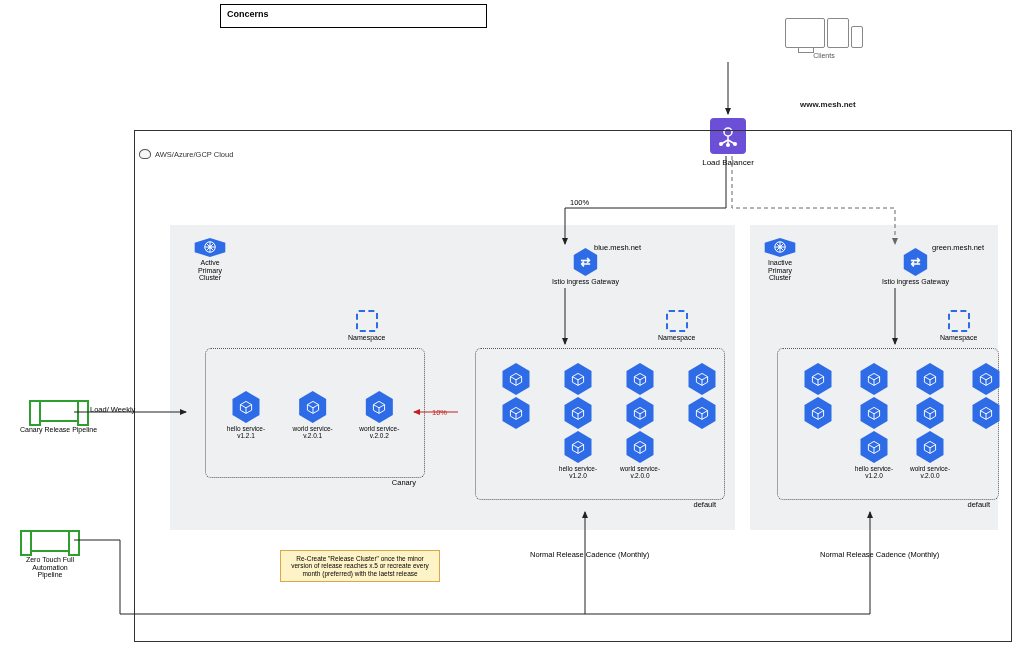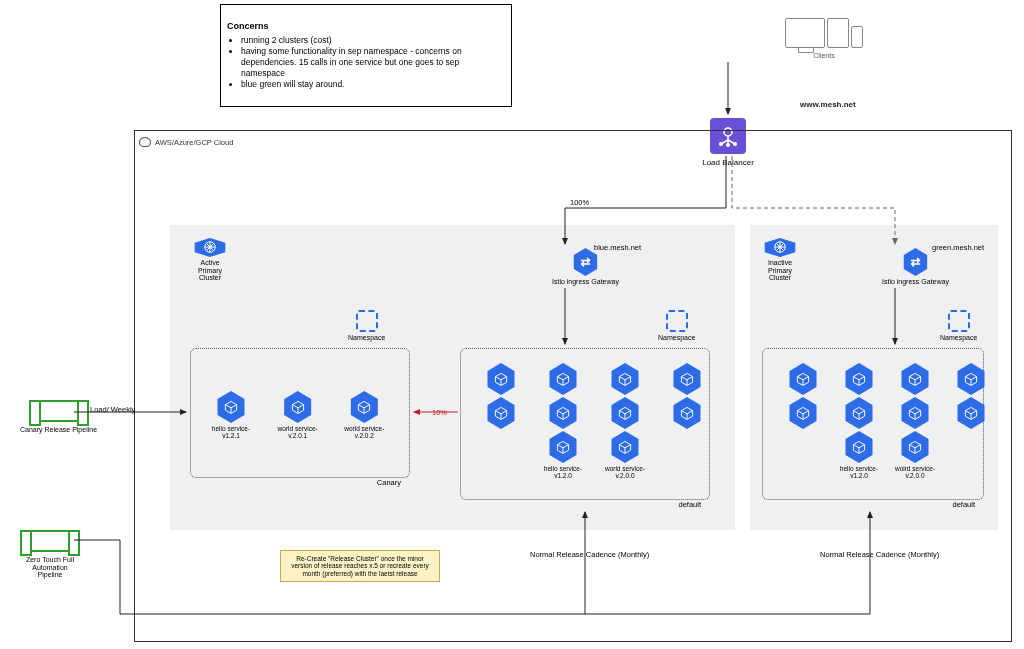--- a/index.html
+++ b/index.html
@@ -8,23 +8,23 @@
     font-size: 8px;
     width: 1024px;
     height: 649px;
     position: relative;
     background: #fff;
     overflow: hidden;
   }
   .concerns-box {
     position: absolute;
     left: 220px; top: 4px;
-    width: 292px;
+    width: 267px;
     border: 1px solid #000;
-    padding: 16px 6px;
+    padding: 4px 6px;
     background: #fff;
     font-size: 8.5px;
     line-height: 1.3;
   }
   .concerns-box h4 { font-size: 9px; font-weight: bold; margin-bottom: 2px; }
   .concerns-box ul { padding-left: 14px; }
 
   .clients-group { position: absolute; right: 150px; top: 8px; width: 100px; text-align:center; }
   .device-icons { display:flex; justify-content:center; gap:2px; align-items:flex-end; height:40px;}
   .monitor { width:40px; height:30px; border:1.5px solid #888; border-radius:2px; position:relative;}
@@ -43,21 +43,21 @@
   }
   .lb-box svg { width:24px; height:24px; }
   .lb-label { position:absolute; left:690px; top:158px; width:76px; text-align:center; font-size:8px;}
 
   .cloud-box {
     position:absolute; left:134px; top:130px;
     width:878px; height:512px;
     border:1px solid #333;
   }
   .cloud-title {
-    position:absolute; left:4px; top:6px;
+    position:absolute; left:4px; top:18px;
     display:flex; align-items:center; gap:4px;
     font-size:7.5px; color:#333;
   }
   .cloud-icon { width:12px; height:10px; border:1px solid #555; border-radius:50% 50% 40% 40%; background:#f7f7f7;}
 
   .cluster-box {
     position:absolute;
     background:#eef0f2;
     border:none;
   }
@@ -96,20 +96,21 @@
   .ns-square{
     width:22px;height:22px;border:2px dashed #2e6be6;border-radius:3px;
   }
   .ns-caption{font-size:7px;margin-top:2px;}
 
   .ns-box {
     position:absolute;
     border:1.5px dotted #555;
     border-radius:6px;
     padding:6px 8px;
+    margin-left:15px;
   }
   .ns-box-label{
     position:absolute; right:8px; bottom:-10px; font-size:7.5px; background:transparent;
   }
 
   .svc-grid { display:grid; gap:4px 10px; padding:8px 6px;}
   .svc {
     display:flex; flex-direction:column; align-items:center; width:52px;
   }
   .cube-hex{
@@ -148,25 +149,20 @@
   .text-label{position:absolute;font-size:7.5px;text-align:right;}
   .red{color:#c02020;}
 
   svg.connector{position:absolute;top:0;left:0;pointer-events:none;}
 </style>
 </head>
 <body>
 
 <div class="concerns-box">
   <h4>Concerns</h4>
-  <ul>
-    <li>running 2 clusters (cost)</li>
-    <li>having some functionality in sep namespace - concerns on dependencies. 15 calls in one service but one goes to sep namespace</li>
-    <li>blue green will stay around.</li>
-  </ul>
 </div>
 
 <div class="clients-group">
   <div class="device-icons">
     <div class="monitor"></div>
     <div class="tablet"></div>
     <div class="phone"></div>
   </div>
   <div class="clients-label">Clients</div>
 </div>

